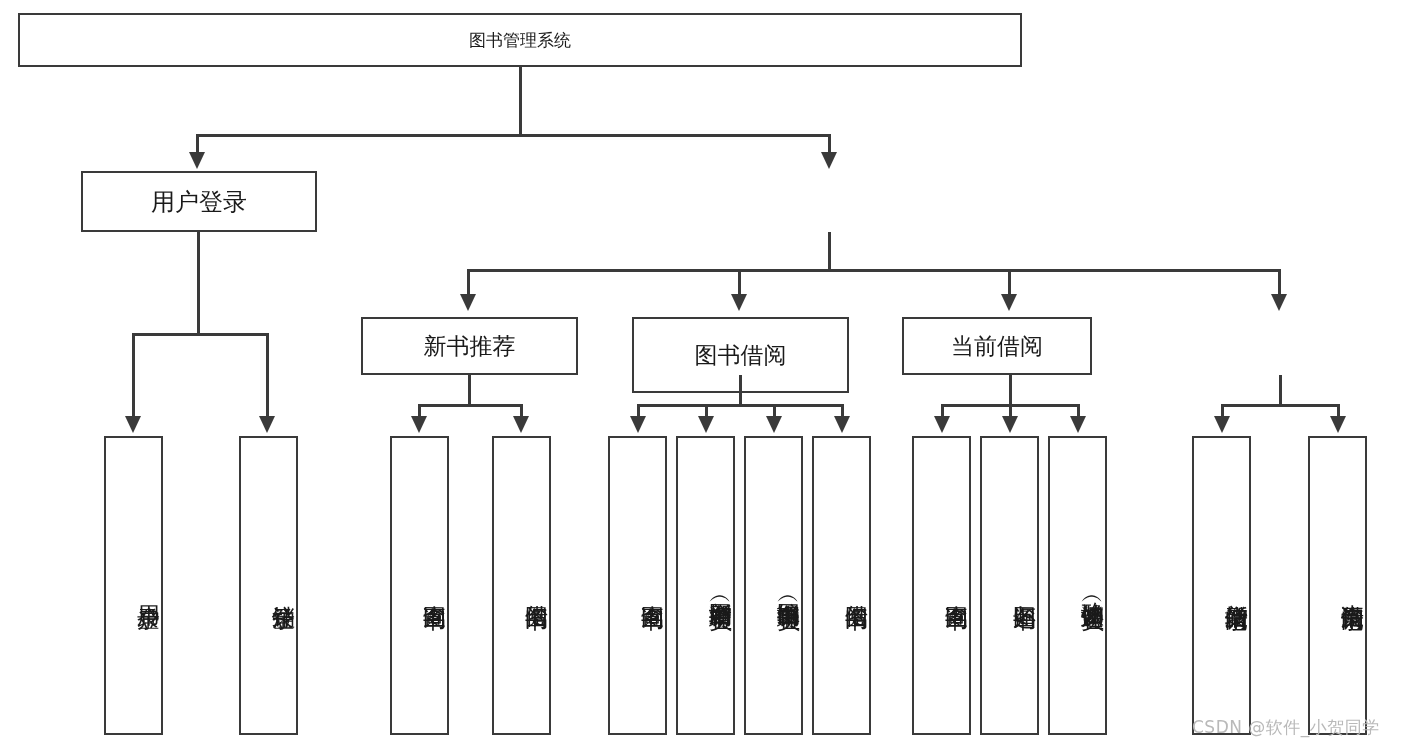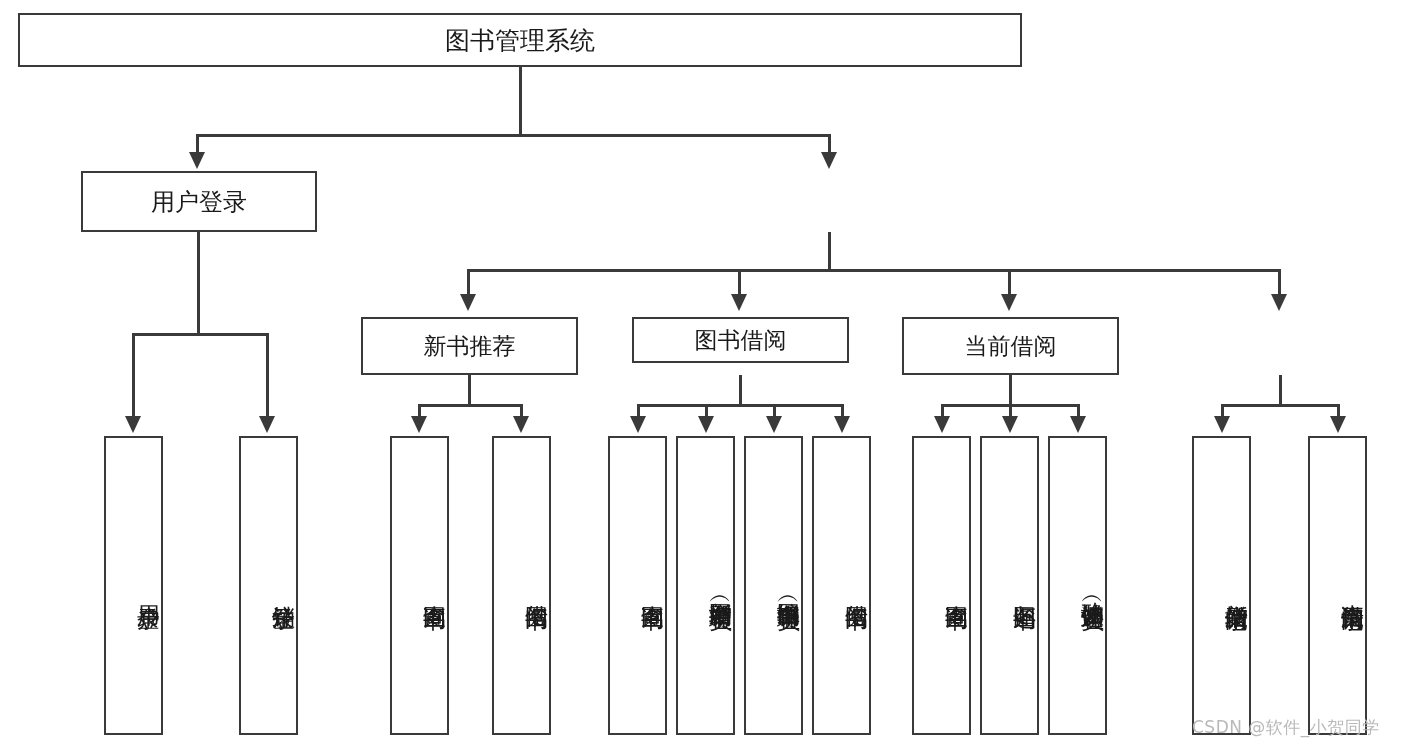--- a/index.html
+++ b/index.html
@@ -21,21 +21,21 @@
     position: absolute;
     box-sizing: border-box;
     border: 2.5px solid #3a3a3a;
     background: #ffffff;
     display: flex;
     align-items: center;
     justify-content: center;
     color: #1a1a1a;
   }
   .node.root {
-    font-size: 25px;
+    font-size: 17px;
   }
   .node.lvl1 {
     font-size: 24px;
   }
   .node.lvl2 {
     font-size: 23px;
   }
   .node.leaf {
     font-size: 23px;
     writing-mode: vertical-rl;
@@ -118,24 +118,24 @@
   <div class="vline" style="left:738px; top:269px; width:3px; height:27px;"></div>
   <div class="arrow" style="left:731px; top:294px;"></div>
   <div class="vline" style="left:1008px; top:269px; width:3px; height:27px;"></div>
   <div class="arrow" style="left:1001px; top:294px;"></div>
   <div class="vline" style="left:1278px; top:269px; width:3px; height:27px;"></div>
   <div class="arrow" style="left:1271px; top:294px;"></div>
 
   <div class="node lvl2" style="left:361px; top:317px; width:217px; height:58px;">
     <span class="label">新书推荐</span>
   </div>
-  <div class="node lvl2" style="left:632px; top:317px; width:217px; height:46px;">
+  <div class="node lvl2" style="left:632px; top:317px; width:217px; height:76px;">
     <span class="label">图书借阅</span>
   </div>
-  <div class="node lvl2" style="left:902px; top:317px; width:217px; height:58px;">
+  <div class="node lvl2" style="left:902px; top:317px; width:190px; height:58px;">
     <span class="label">当前借阅</span>
   </div>
 
   <div class="vline" style="left:468px; top:375px; width:3px; height:31px;"></div>
   <div class="hline" style="left:418px; top:404px; width:105px; height:3px;"></div>
   <div class="vline" style="left:418px; top:404px; width:3px; height:15px;"></div>
   <div class="arrow" style="left:411px; top:416px;"></div>
   <div class="vline" style="left:520px; top:404px; width:3px; height:15px;"></div>
   <div class="arrow" style="left:513px; top:416px;"></div>
 

